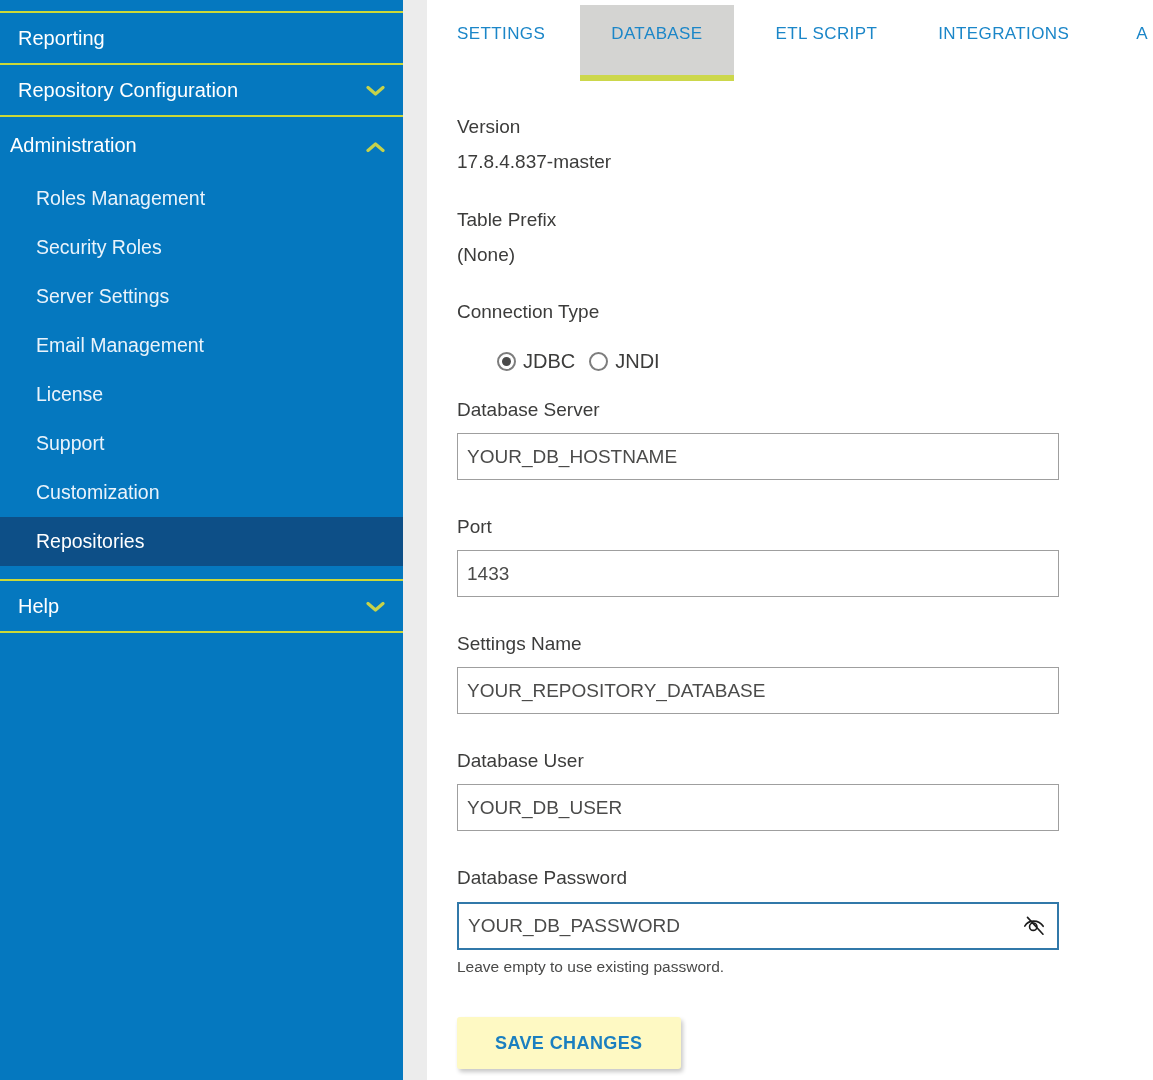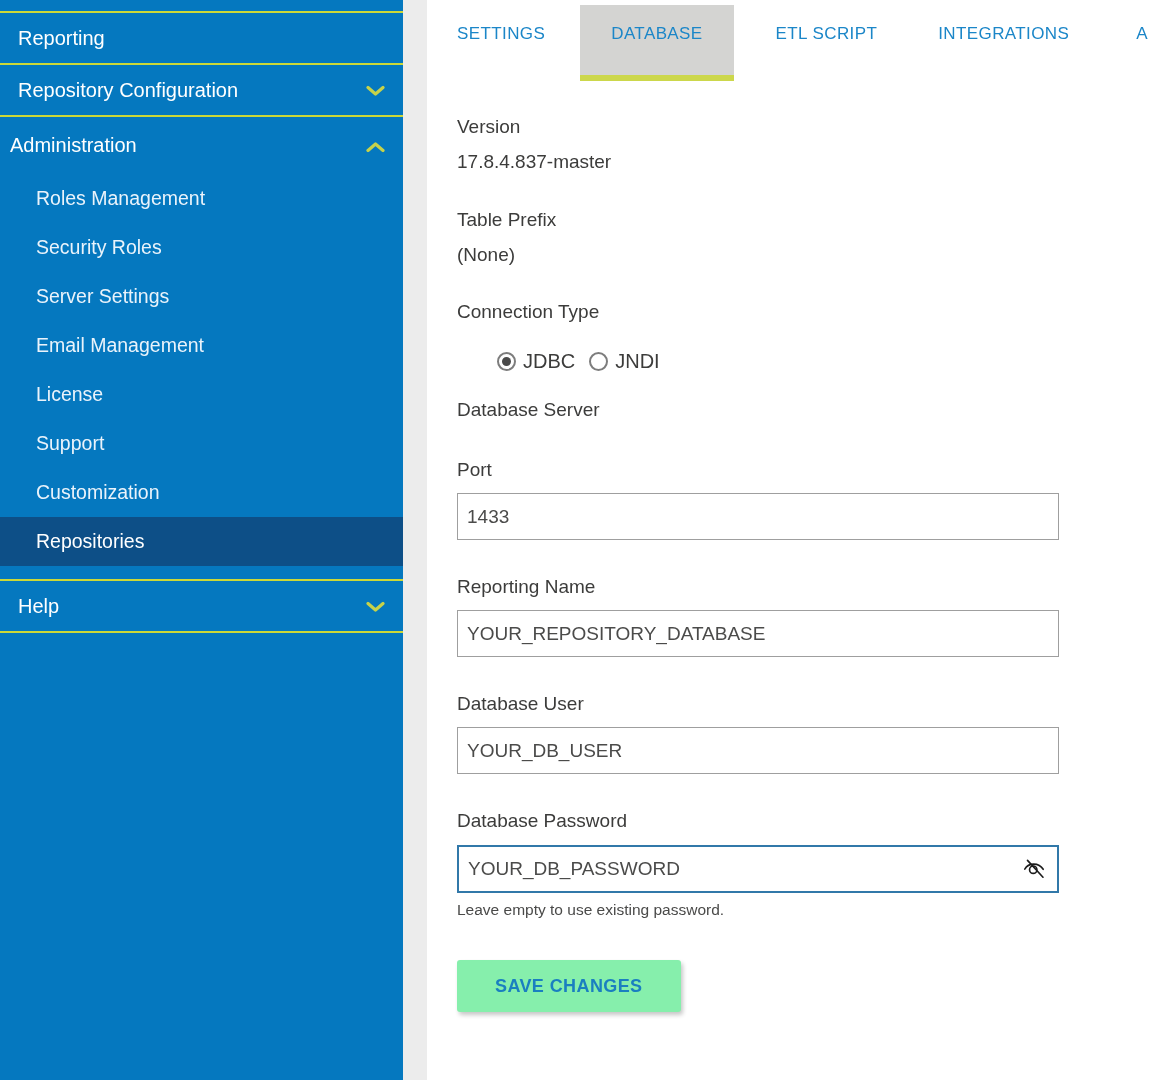--- a/index.html
+++ b/index.html
@@ -53,21 +53,21 @@
   .fld-lbl.first { margin-top:24px; }
   .txt { display:block; width:602px; height:47px; margin-top:10px; border:1px solid #9f9f9f;
     background:#fff; font-family:inherit; font-size:19px; color:#4b4b4a; padding:0 42px 0 9px; outline:none; }
   .pw-wrap { position:relative; width:602px; margin-top:10px; }
   .pw-wrap .txt { margin-top:11px; border:2px solid #3178a9; height:48px; }
   .eye-btn { position:absolute; right:8px; top:50%; transform:translateY(-50%);
     width:34px; height:34px; display:flex; align-items:center; justify-content:center;
     background:transparent; border:none; cursor:pointer; }
   .helper { font-size:15.5px; line-height:20px; color:#4a4a49; margin-top:7px; }
 
-  .save-btn { margin-top:40px; display:inline-block; background:#86efac; color:#1a7fc0;
+  .save-btn { margin-top:40px; display:inline-block; background:#fef9c3; color:#1a7fc0;
     border:none; border-radius:3px; padding:0 38px; height:52px; line-height:52px;
     font-family:inherit; font-size:18px; font-weight:bold; letter-spacing:0.4px; cursor:pointer;
     box-shadow:2px 3px 4px rgba(0,0,0,0.22); }
 </style>
 </head>
 <body>
 
 <nav class="sidebar">
   <div class="nav-stub"></div>
 
@@ -152,25 +152,26 @@
 
     <div class="lbl mt-section2">Connection Type</div>
     <div class="radio-row">
       <span class="radio checked"></span>
       <span class="radio-lbl">JDBC</span>
       <span class="radio"></span>
       <span class="radio-lbl">JNDI</span>
     </div>
 
     <div class="fld-lbl first">Database Server</div>
+    <input class="txt" type="text" value="YOUR_DB_HOSTNAME" style="">
 
     <div class="fld-lbl">Port</div>
     <input class="txt" type="text" value="1433" style="">
 
-    <div class="fld-lbl">Reporting Name</div>
+    <div class="fld-lbl">Settings Name</div>
     <input class="txt" type="text" value="YOUR_REPOSITORY_DATABASE" style="">
 
     <div class="fld-lbl">Database User</div>
     <input class="txt" type="text" value="YOUR_DB_USER" style="">
 
     <div class="fld-lbl">Database Password</div>
     <div class="pw-wrap">
       <input class="txt" type="text" value="YOUR_DB_PASSWORD" style="">
       <button type="button" class="eye-btn">
         <span>

